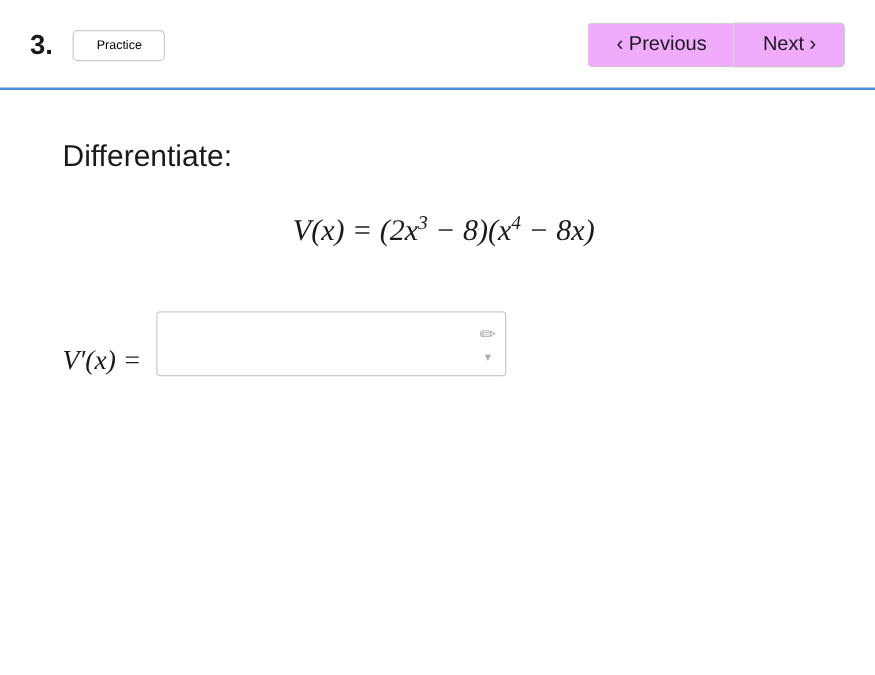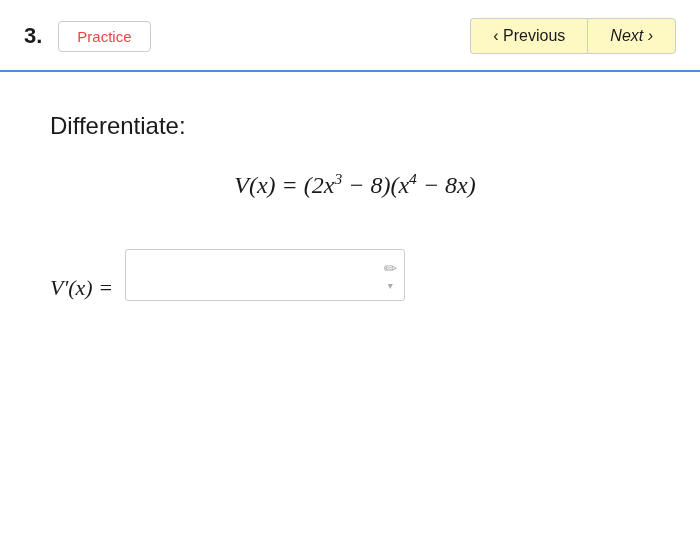--- a/index.html
+++ b/index.html
@@ -32,53 +32,52 @@
 
     .problem-number {
       font-size: 22px;
       font-weight: 700;
       color: #1a1a1a;
     }
 
     .practice-btn {
       border: 1px solid #cccccc;
       background: #ffffff;
-      color: #ef4444;
+      color: #000000;
       padding: 6px 18px;
       border-radius: 4px;
-      font-size: 15px;
+      font-size: 10px;
       cursor: pointer;
     }
 
     .nav-buttons {
       display: flex;
       align-items: center;
       gap: 0;
     }
 
     .nav-btn {
       border: 1px solid #cccccc;
-      background: #fef9c3;
+      background: #f0abfc;
       color: #1a1a1a;
       padding: 8px 22px;
       font-size: 16px;
       cursor: pointer;
       display: flex;
       align-items: center;
       gap: 6px;
     }
 
     .nav-btn:first-child {
       border-right: none;
       border-radius: 4px 0 0 4px;
     }
 
     .nav-btn:last-child {
       border-radius: 0 4px 4px 0;
-      font-style: italic;
     }
 
     .content-area {
       padding: 40px 40px 30px 50px;
     }
 
     .instruction-text {
       font-size: 24px;
       color: #1a1a1a;
       margin-bottom: 30px;

